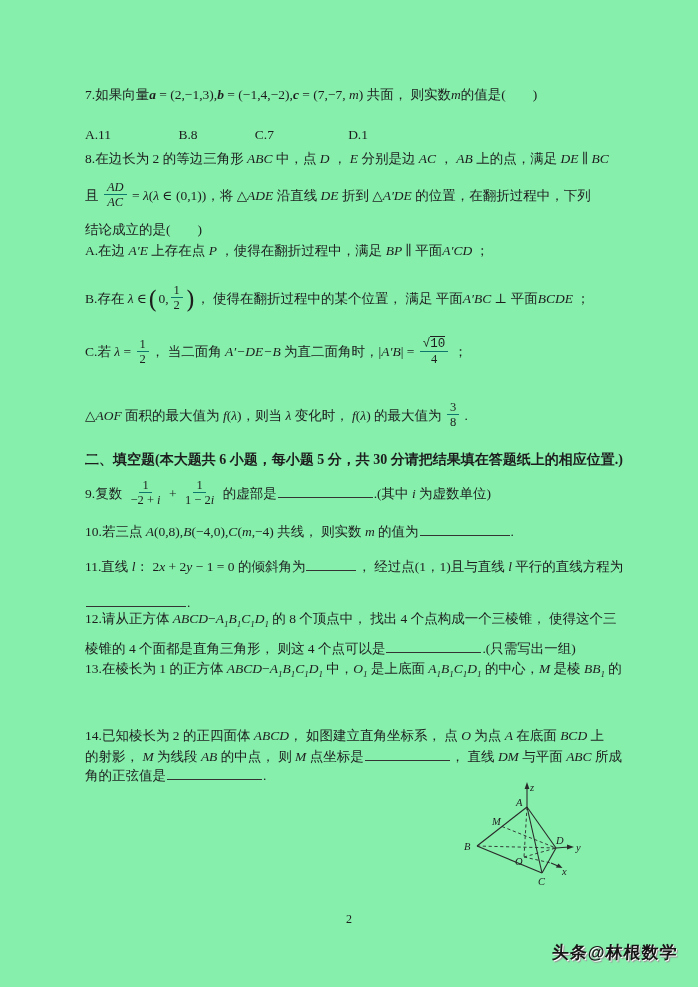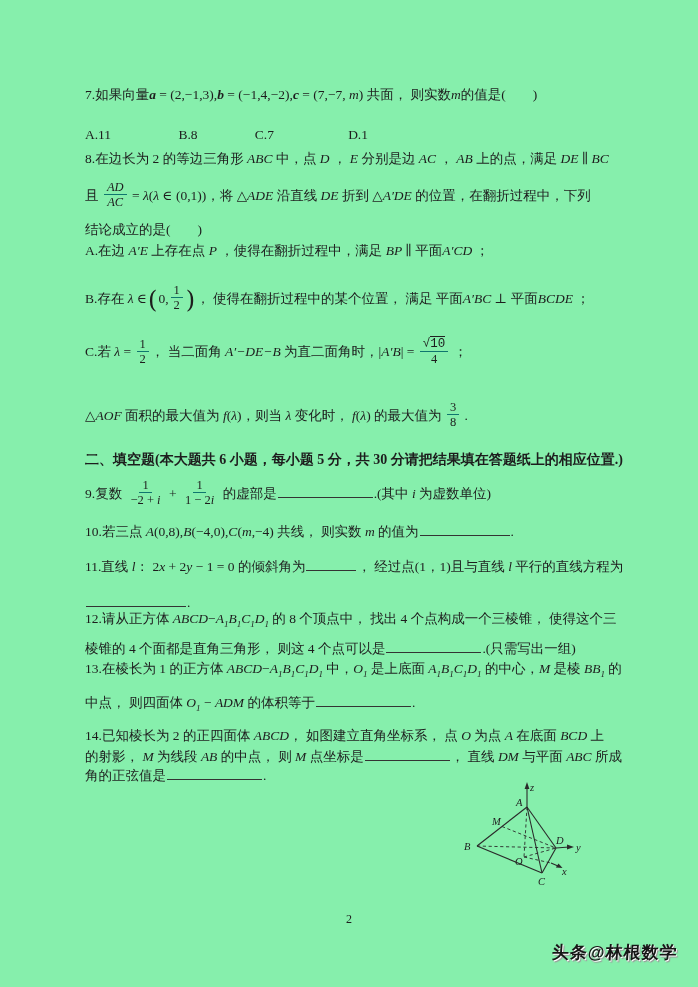--- a/index.html
+++ b/index.html
@@ -72,21 +72,20 @@
       </span><span class="mr"> + </span><span class="frac">
         <span class="fr-num"><span class="mr">1</span></span>
         <span class="fr-den"><span class="mr">1 − 2</span><span class="mi">i</span></span>
       </span><span class="cn"> 的虚部是</span><span class="blank" style="width: 95px;"></span><span class="cn">.(其中 </span><span class="mi">i</span><span class="cn"> 为虚数单位)</span></div>
   <div class="line" style="top:521px"><span class="cn">10.若三点 </span><span class="mi">A</span><span class="mr">(0,8),</span><span class="mi">B</span><span class="mr">(−4,0),</span><span class="mi">C</span><span class="mr">(</span><span class="mi">m</span><span class="mr">,−4)</span><span class="cn"> 共线， 则实数 </span><span class="mi">m</span><span class="cn"> 的值为</span><span class="blank" style="width: 90px;"></span><span class="cn">.</span></div>
   <div class="line" style="top:556px"><span class="cn">11.直线 </span><span class="mi">l</span><span class="cn">： </span><span class="mr">2</span><span class="mi">x</span><span class="mr"> + 2</span><span class="mi">y</span><span class="mr"> − 1 = 0</span><span class="cn"> 的倾斜角为</span><span class="blank" style="width: 50px;"></span><span class="cn">， 经过点(1，1)且与直线 </span><span class="mi">l</span><span class="cn"> 平行的直线方程为</span></div>
   <div class="line" style="top:592px"><span class="blank" style="width: 100px;"></span><span class="cn">.</span></div>
   <div class="line" style="top:610px"><span class="cn">12.请从正方体 </span><span class="mi">ABCD</span><span class="mr">−</span><span class="mi">A</span><sub>1</sub><span class="mi">B</span><sub>1</sub><span class="mi">C</span><sub>1</sub><span class="mi">D</span><sub>1</sub><span class="cn"> 的 8 个顶点中， 找出 4 个点构成一个三棱锥， 使得这个三</span></div>
   <div class="line" style="top:638px"><span class="cn">棱锥的 4 个面都是直角三角形， 则这 4 个点可以是</span><span class="blank" style="width: 95px;"></span><span class="cn">.(只需写出一组)</span></div>
   <div class="line" style="top:660px"><span class="cn">13.在棱长为 1 的正方体 </span><span class="mi">ABCD</span><span class="mr">−</span><span class="mi">A</span><sub>1</sub><span class="mi">B</span><sub>1</sub><span class="mi">C</span><sub>1</sub><span class="mi">D</span><sub>1</sub><span class="cn"> 中，</span><span class="mi">O</span><sub>1</sub><span class="cn"> 是上底面 </span><span class="mi">A</span><sub>1</sub><span class="mi">B</span><sub>1</sub><span class="mi">C</span><sub>1</sub><span class="mi">D</span><sub>1</sub><span class="cn"> 的中心，</span><span class="mi">M</span><span class="cn"> 是棱 </span><span class="mi">BB</span><sub>1</sub><span class="cn"> 的</span></div>
-  <div class="line" style="top:692px"><span class="cn">中点， 则四面体 </span><span class="mi">O</span><sub>1</sub><span class="mr"> − </span><span class="mi">ADM</span><span class="cn"> 的体积等于</span><span class="blank" style="width: 95px;"></span><span class="cn">.</span></div>
   <div class="line" style="top:727px"><span class="cn">14.已知棱长为 2 的正四面体 </span><span class="mi">ABCD</span><span class="cn">， 如图建立直角坐标系， 点 </span><span class="mi">O</span><span class="cn"> 为点 </span><span class="mi">A</span><span class="cn"> 在底面 </span><span class="mi">BCD</span><span class="cn"> 上</span></div>
   <div class="line" style="top:746px"><span class="cn">的射影， </span><span class="mi">M</span><span class="cn"> 为线段 </span><span class="mi">AB</span><span class="cn"> 的中点， 则 </span><span class="mi">M</span><span class="cn"> 点坐标是</span><span class="blank" style="width: 85px;"></span><span class="cn">， 直线 </span><span class="mi">DM</span><span class="cn"> 与平面 </span><span class="mi">ABC</span><span class="cn"> 所成</span></div>
   <div class="line" style="top:765px"><span class="cn">角的正弦值是</span><span class="blank" style="width: 95px;"></span><span class="cn">.</span></div>
 
   <svg class="figure" width="156" height="122" viewBox="0 0 156 122">
     <g stroke="#2a2a2a" stroke-width="1.1" fill="none">
 
       <path d="M75,29 L25,68"></path>
       <path d="M75,29 L90,95"></path>
       <path d="M75,29 L104,70"></path>

